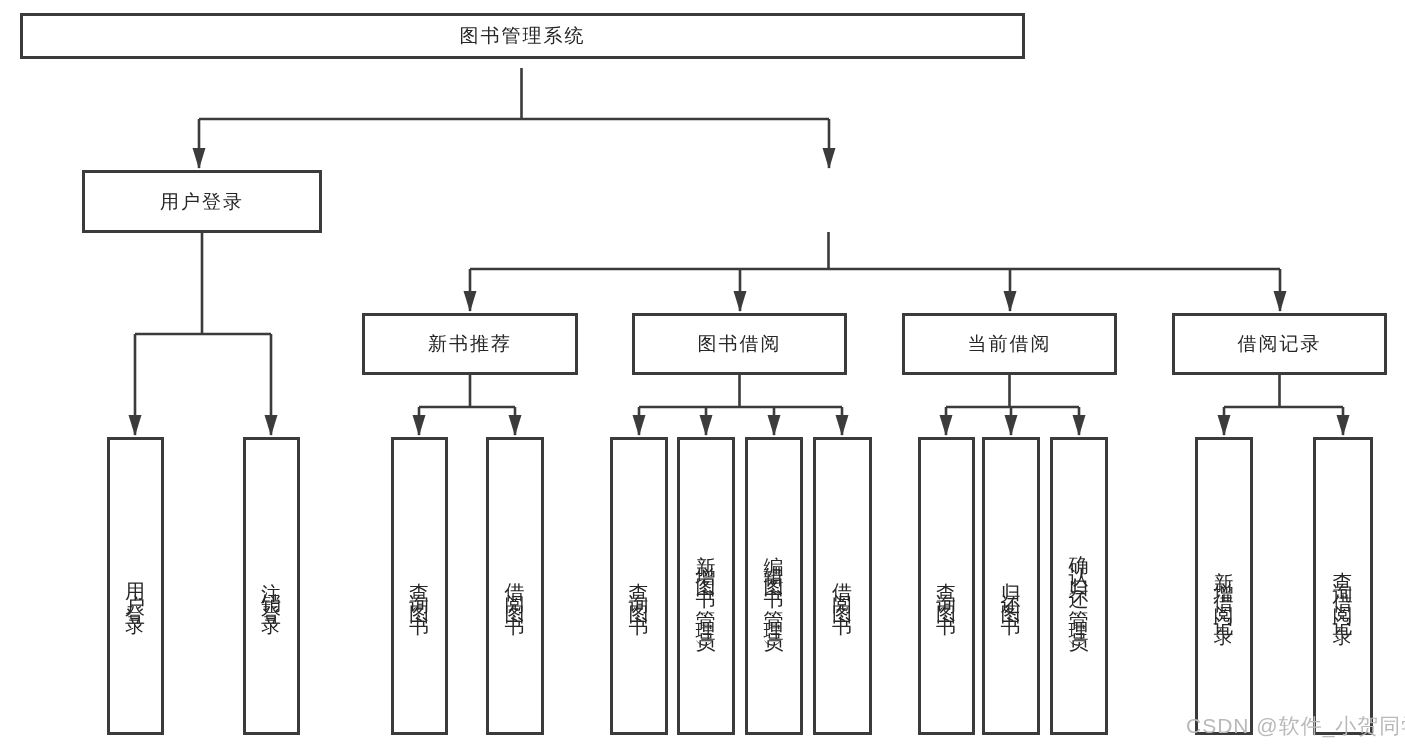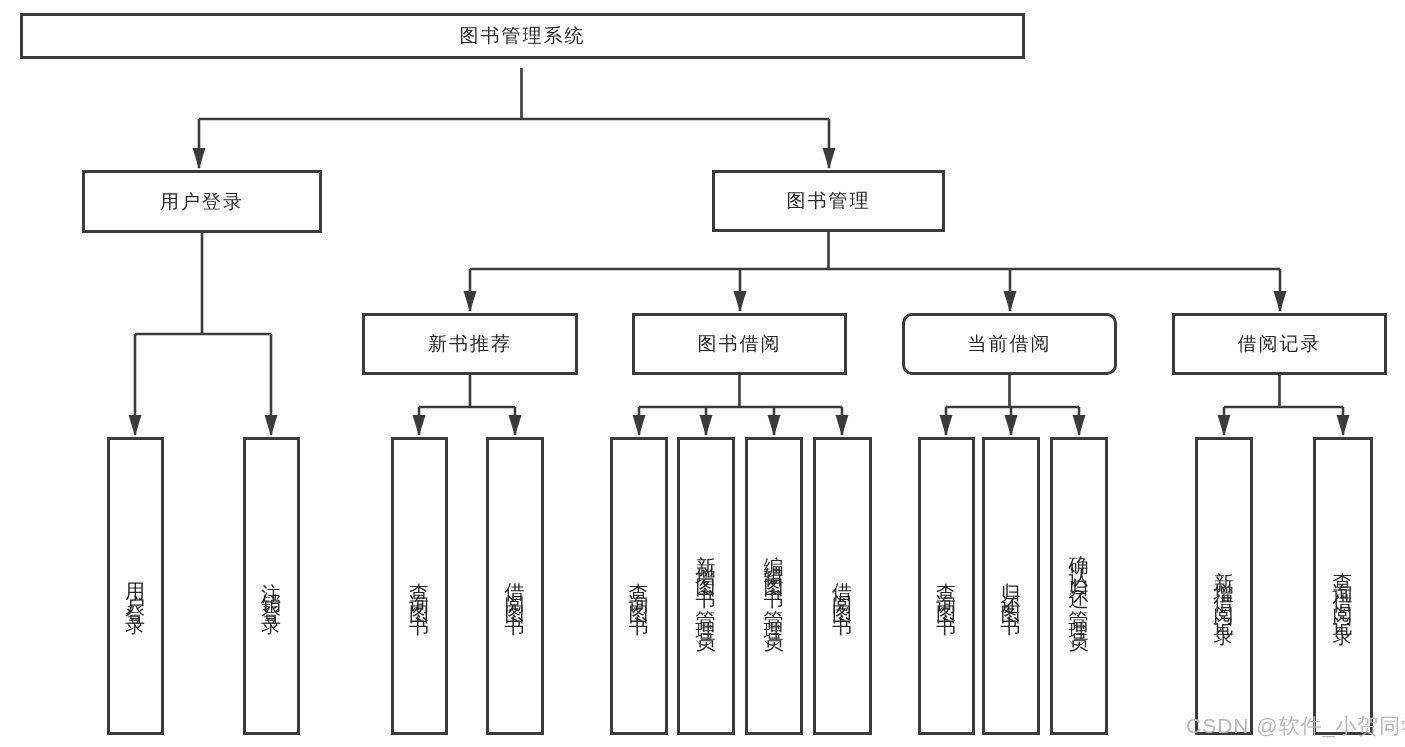--- a/index.html
+++ b/index.html
@@ -106,25 +106,24 @@
     <g>
       <path d="M1279.5,375 V407 M1224,407 H1343"></path>
       <line x1="1224" y1="407" x2="1224" y2="435" marker-end="url(#ah)"></line>
       <line x1="1343" y1="407" x2="1343" y2="435" marker-end="url(#ah)"></line>
     </g>
   </svg>
 
   <div class="box" style="left:20px;top:13px;width:1005px;height:46px;">图书管理系统</div>
 
   <div class="box" style="left:82px;top:170px;width:240px;height:63px;">用户登录</div>
-  <div class="box" style="left:712px;top:170px;width:233px;height:62px;">图书管理</div>
 
   <div class="box lvl3" style="left:362px;width:216px;">新书推荐</div>
   <div class="box lvl3" style="left:632px;width:215px;">图书借阅</div>
-  <div class="box lvl3" style="left:902px;width:215px;border-radius:10px;">当前借阅</div>
+  <div class="box lvl3" style="left:902px;width:215px;">当前借阅</div>
   <div class="box lvl3" style="left:1172px;width:215px;">借阅记录</div>
 
   <div class="box vbox leaf" style="left:107px;width:57px;">用户登录</div>
   <div class="box vbox leaf" style="left:243px;width:57px;">注销登录</div>
 
   <div class="box vbox leaf" style="left:391px;width:57px;">查询图书</div>
   <div class="box vbox leaf" style="left:486px;width:58px;">借阅图书</div>
 
   <div class="box vbox leaf" style="left:610px;width:58px;">查询图书</div>
   <div class="box vbox leaf" style="left:677px;width:58px;">新增图书（管理员）</div>

